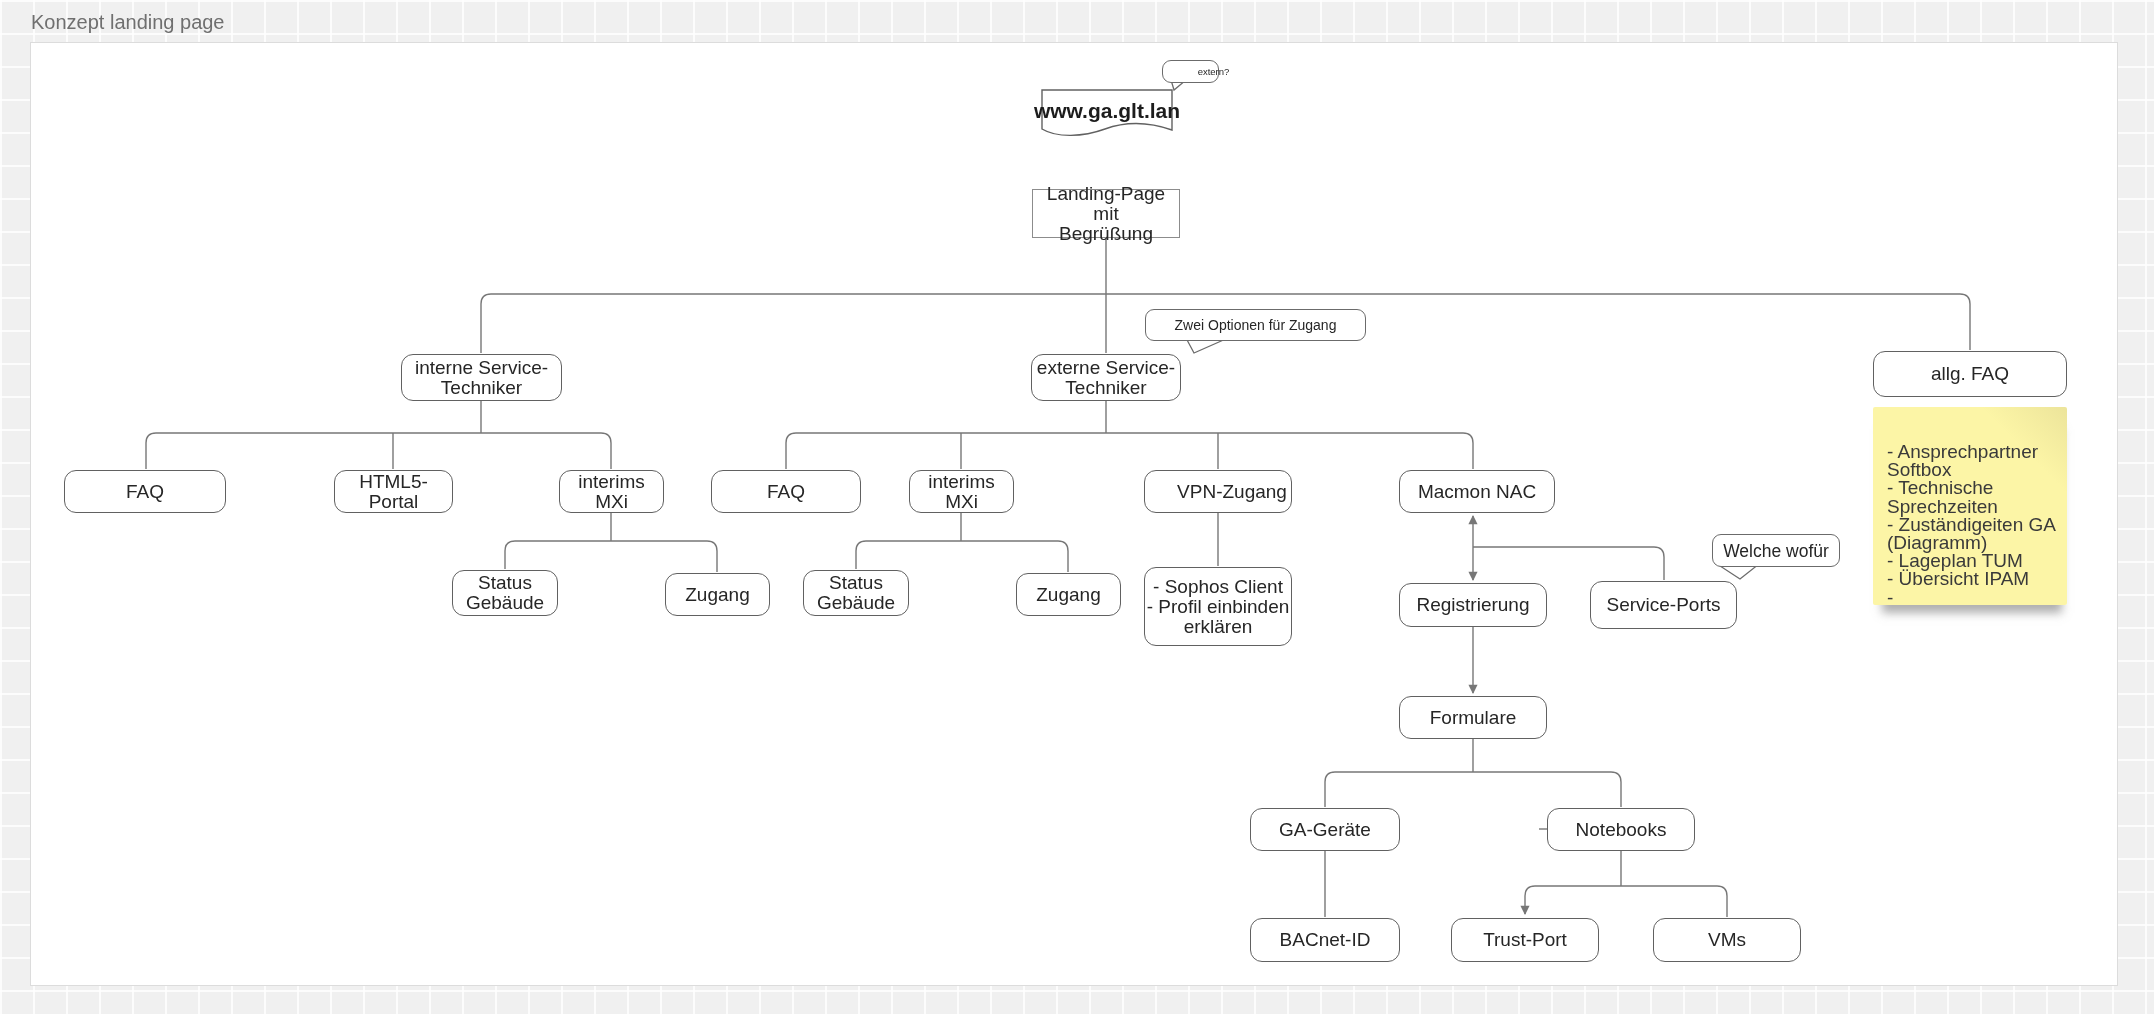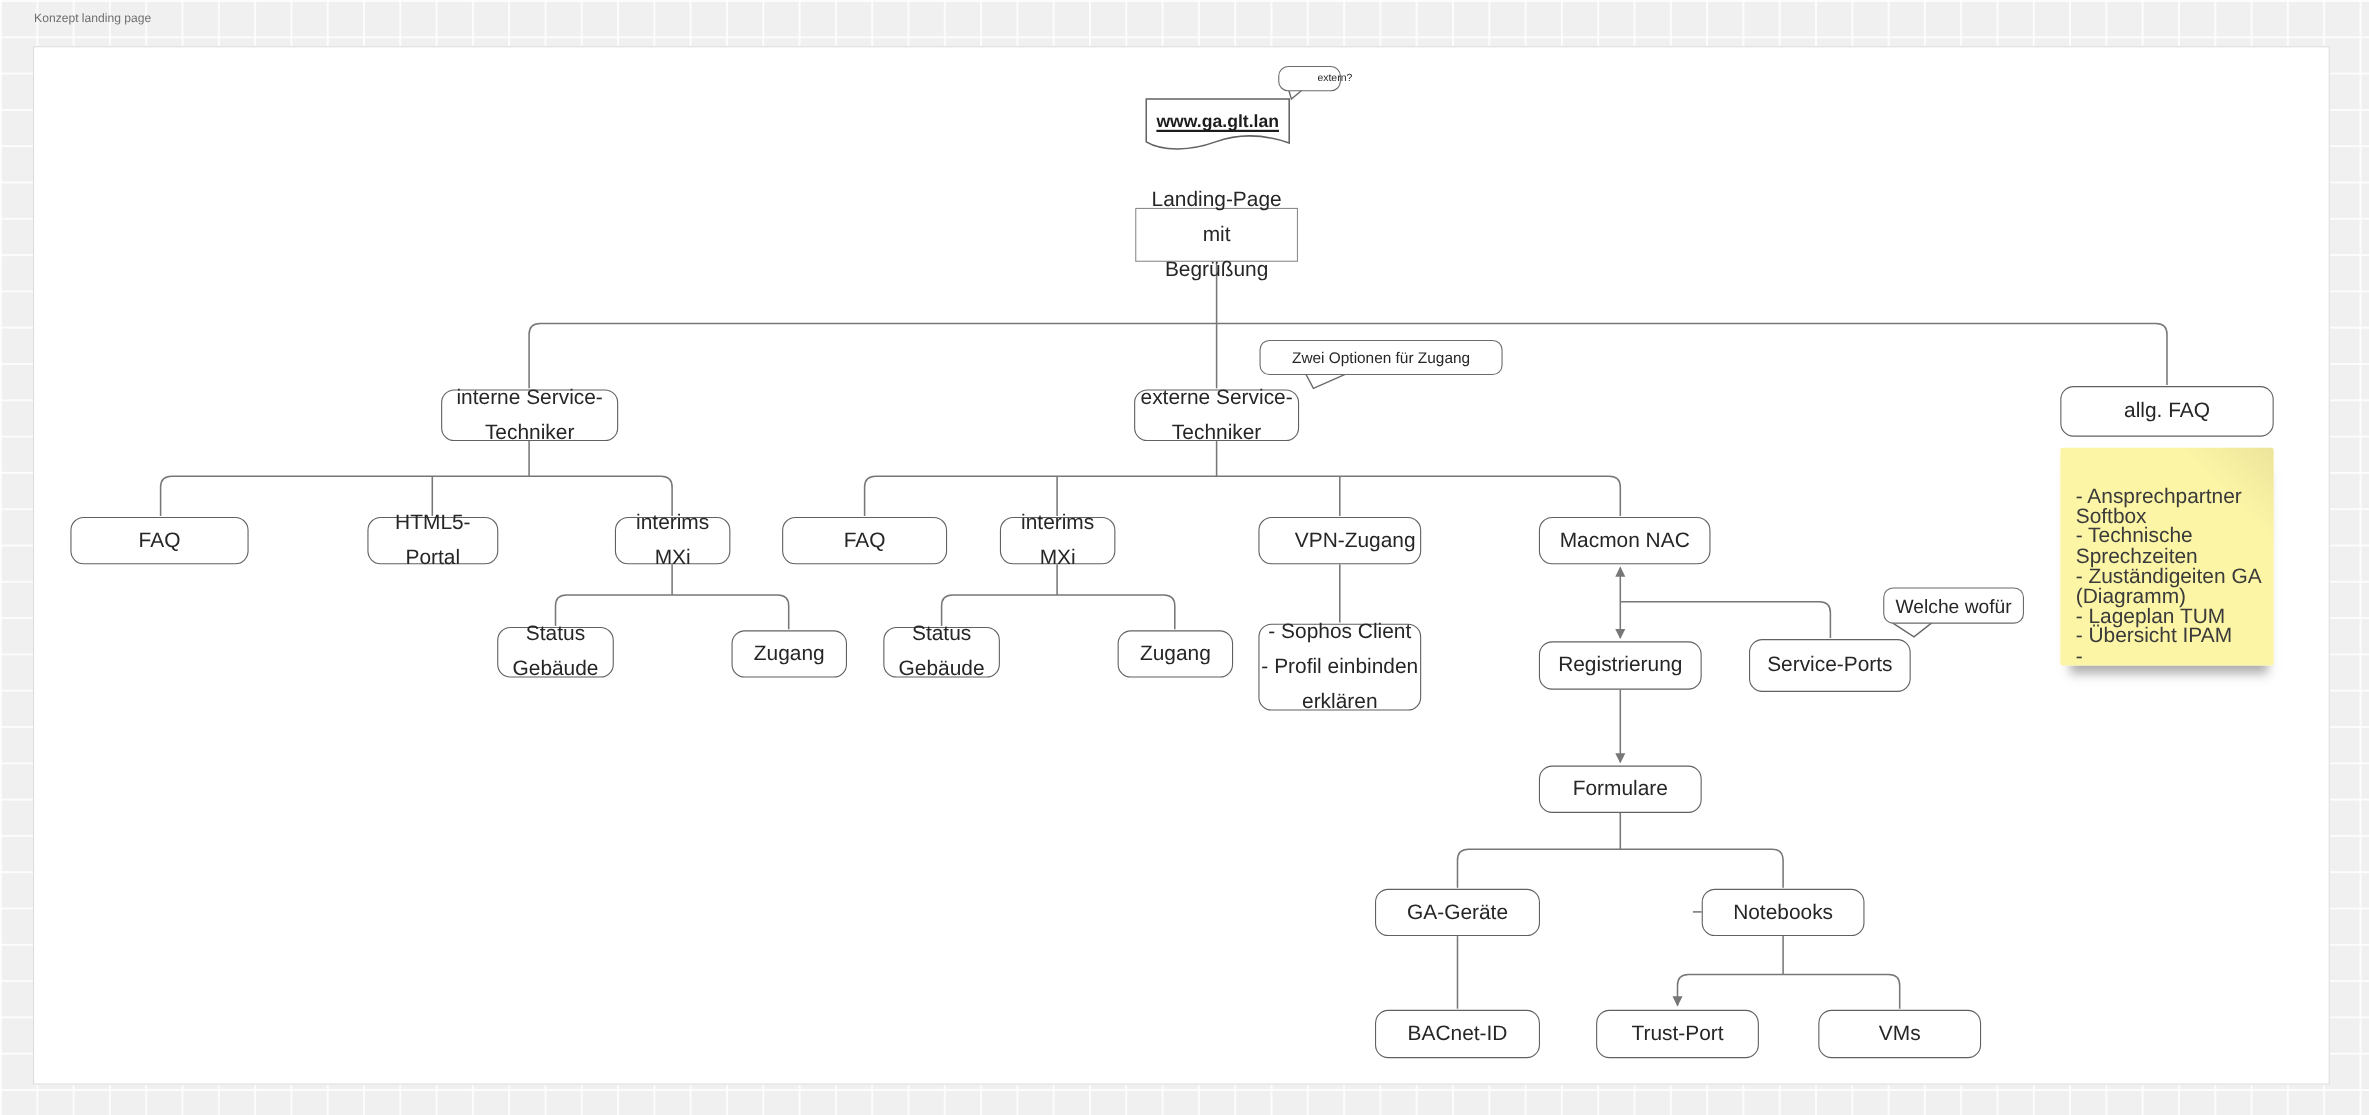--- a/index.html
+++ b/index.html
@@ -6,40 +6,40 @@
   body{
     width:2154px;height:1014px;position:relative;overflow:hidden;
     font-family:"Liberation Sans",sans-serif;
     background-color:#f0f0f0;
     background-image:
       linear-gradient(to right, rgba(255,255,255,.8) 2px, transparent 2px),
       linear-gradient(to bottom, rgba(255,255,255,.8) 2px, transparent 2px);
     background-size:33px 33px;
   }
   .page-title{
-    position:absolute;left:31px;top:11px;font-size:11px;color:#6f6f6f;
+    position:absolute;left:31px;top:11px;font-size:20px;color:#6f6f6f;
   }
   .canvas{
     position:absolute;left:30px;top:42px;width:2088px;height:944px;
     background:#ffffff;border:1px solid #dcdcdc;box-sizing:border-box;
   }
   .edges{position:absolute;left:0;top:0;width:2154px;height:1014px;pointer-events:none;}
   .node{
     position:absolute;box-sizing:border-box;
     background:#ffffff;border:1.4px solid #616161;border-radius:12px;
     display:flex;align-items:center;justify-content:center;text-align:center;
-    font-size:19px;line-height:32px;color:#262626;white-space:pre-line;
+    font-size:19px;line-height:20px;color:#262626;white-space:pre-line;
   }
   .sharp{border-radius:0;border-color:#8c8c8c;}
   .callout{border-radius:9px;border-color:#6b6b6b;}
   .doc-shape{position:absolute;display:flex;align-items:center;justify-content:center;}
   .doc-shape svg{position:absolute;left:0;top:0;}
   .doc-label{
-    position:relative;font-size:16px;font-weight:bold;color:#1c1c1c;
-    text-decoration:underline;text-decoration-thickness:2px;text-underline-offset:3px;
+    position:relative;font-size:21px;font-weight:bold;color:#1c1c1c;
+    text-decoration-thickness:2px;text-underline-offset:3px;
     margin-top:-8px;
   }
   .sticky{
     position:absolute;box-sizing:border-box;border-radius:2px;
     background:linear-gradient(45deg,#fcf5a6 78%,#ede59b 99%);
     box-shadow:2px 15px 9px -7px rgba(110,110,110,.55);
     font-size:19px;line-height:18.2px;color:#3a3a3a;
     padding:36px 10px 0 14px;white-space:pre-line;
   }
 </style>

